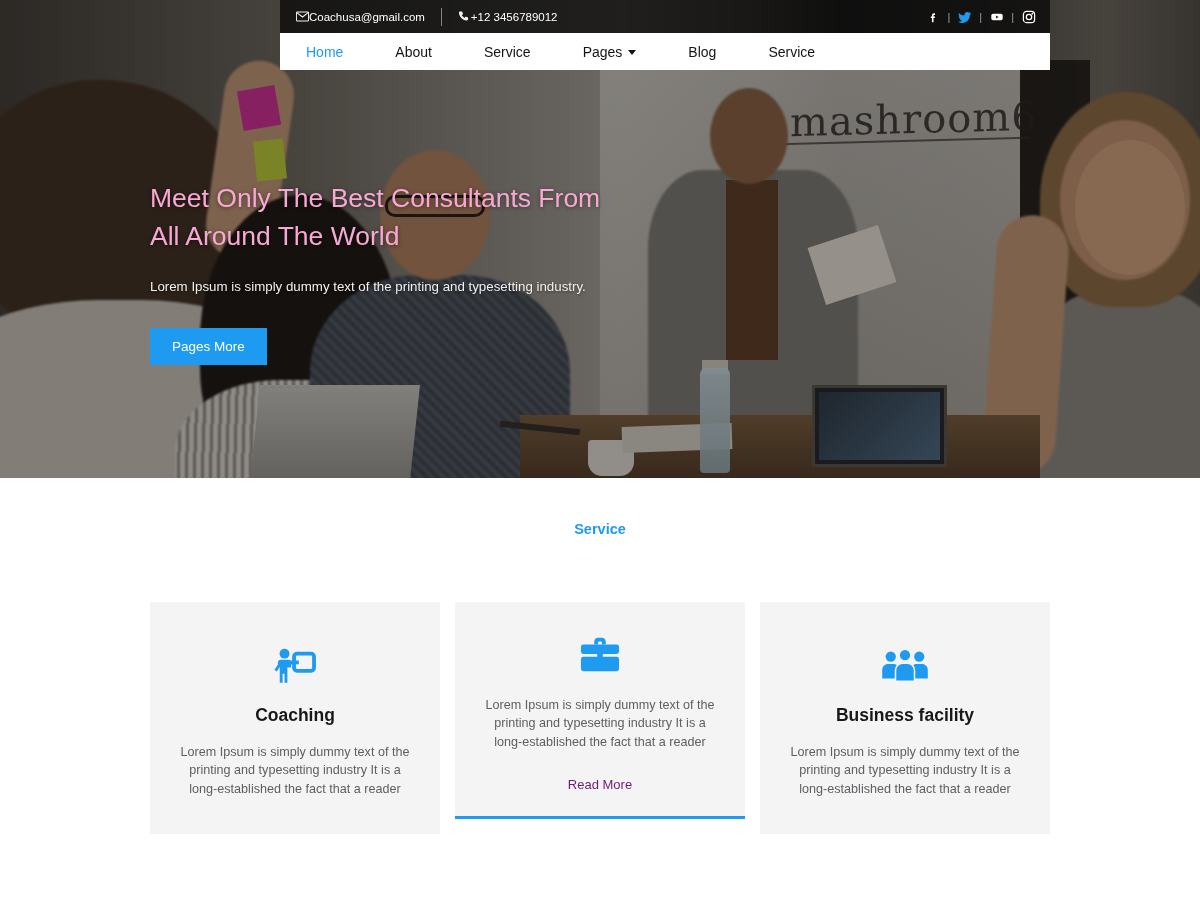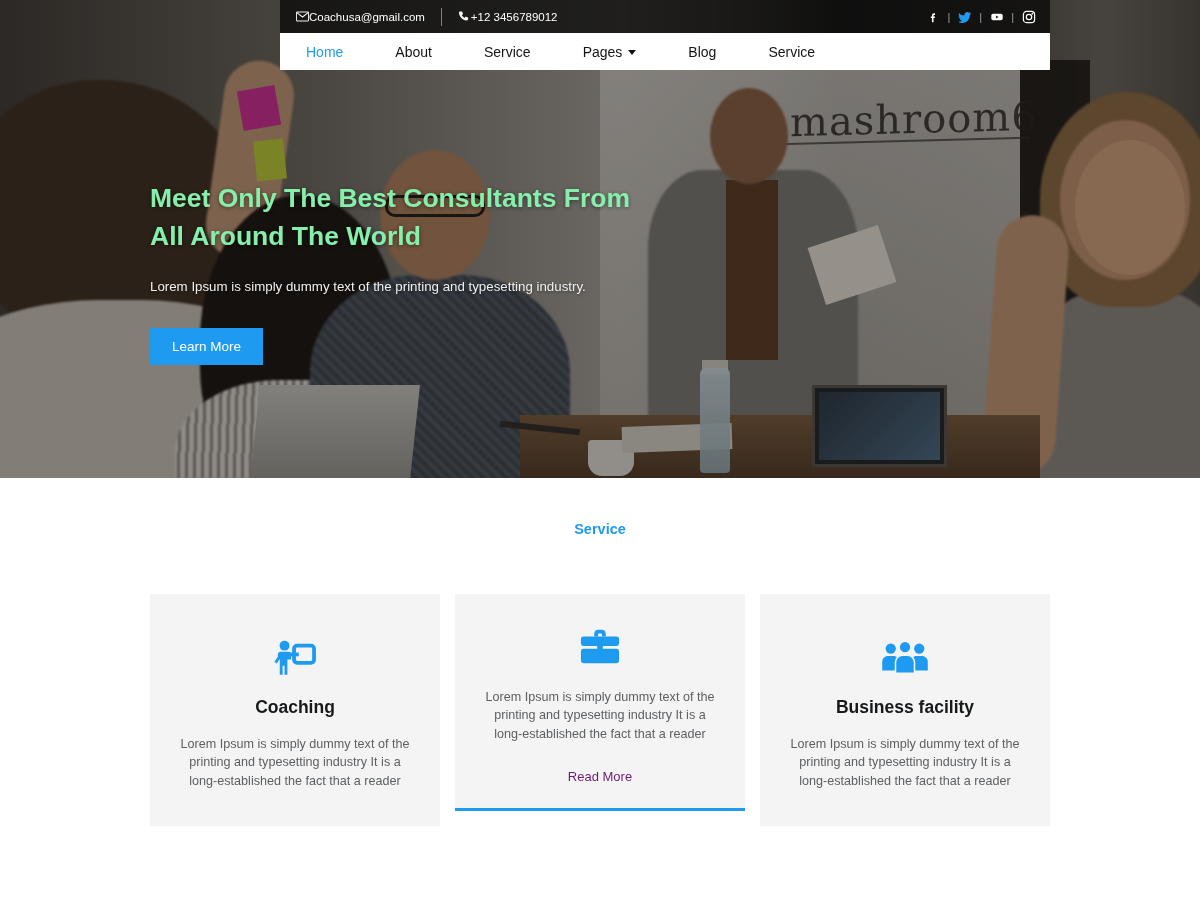--- a/index.html
+++ b/index.html
@@ -118,38 +118,38 @@
   }
   .nav-item.active { color:#1E9BF0; }
   .caret {
     width:0;height:0;border-left:4.5px solid transparent;border-right:4.5px solid transparent;
     border-top:5px solid #141414; margin-top:2px;
   }
 
   
   .hero-copy { position:absolute; left:150px; top:180px; width:620px; z-index:4; }
   .hero-title {
-    font-size:26.5px; font-weight:bold; color:#86efac; line-height:1.42;
+    font-size:26.5px; font-weight:normal; color:#f9a8d4; line-height:1.42;
     text-shadow:0 1px 4px rgba(0,0,0,.45);
   }
   .hero-sub {
     margin-top:22px; font-size:13.3px; color:#f0f0f0; line-height:1.45;
     text-shadow:0 1px 3px rgba(0,0,0,.45);
   }
   .btn-learn {
     display:inline-block; margin-top:31px; background:#1E9BF0; color:#fff;
     font-size:13.5px; padding:11px 22px; border:none; cursor:pointer;
   }
 
   
   .service { position:absolute; left:0; top:478px; width:1200px; height:422px; background:#fff; }
   .svc-eyebrow { text-align:center; margin-top:43px; color:#1E9BF0; font-size:14.5px; font-weight:bold; }
   .svc-title { text-align:center; margin-top:10px; color:#16181a; font-size:24px; font-weight:bold; }
 
-  .cards { position:absolute; left:150px; top:116px; width:900px; display:flex; gap:15px; align-items:flex-start; }
+  .cards { position:absolute; left:150px; top:124px; width:900px; display:flex; gap:15px; align-items:flex-start; }
   .card { width:290px; background:#f4f4f4; text-align:center; padding:40px 28px 36px; }
   .card.featured { padding:27px 24px 0; background:#f4f4f4; border-bottom:3px solid #1E9BF0; }
   .card-icon { height:50px; display:flex; align-items:center; justify-content:center; }
   .card-title { margin-top:13px; font-size:17.5px; color:#16181a; font-weight:bold; }
   .card-text { margin-top:17px; font-size:12.6px; color:#5d6063; line-height:1.46; }
   .read-more { display:block; margin:26px 0 24px; color:#701a75; font-size:13px; text-decoration:none; cursor:pointer; }
 </style>
 </head>
 <body>
 
@@ -193,21 +193,21 @@
     </div>
 
     <div class="hero-copy">
       <div class="hero-title">
         <div>Meet Only The Best Consultants From</div>
         <div>All Around The World</div>
       </div>
       <div class="hero-sub">
         <div>Lorem Ipsum is simply dummy text of the printing and typesetting industry.</div>
       </div>
-      <button class="btn-learn">Learn More</button>
+      <button class="btn-learn">Pages More</button>
     </div>
   </div>
 
   <div class="topbar">
     <div class="tb-item">
       <span class="ic">
         <svg viewBox="0 0 16 16" width="13" height="13">
             <rect x="0.5" y="2.5" width="15" height="11" rx="1" fill="none" stroke="#fff" stroke-width="1.3"></rect>
             <path d="M1 3.2 L8 8.6 L15 3.2" fill="none" stroke="#fff" stroke-width="1.3"></path>
           </svg>

